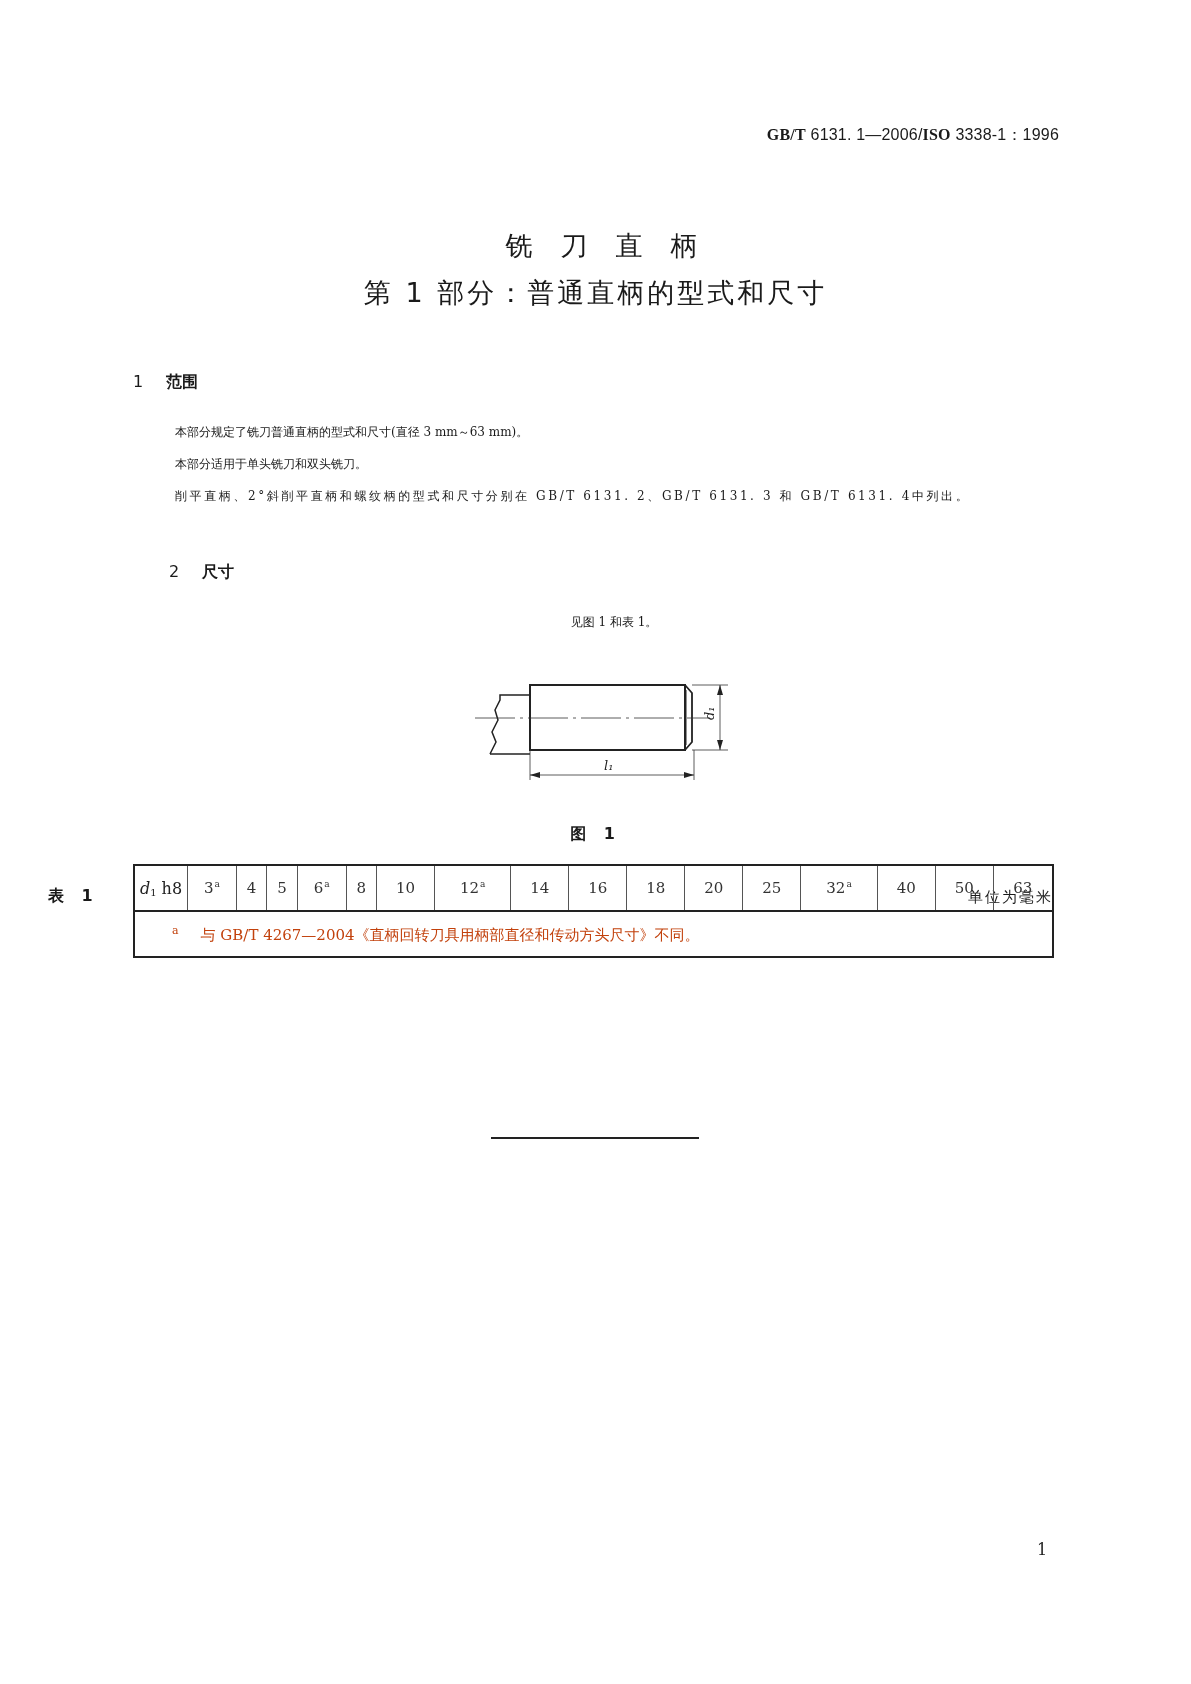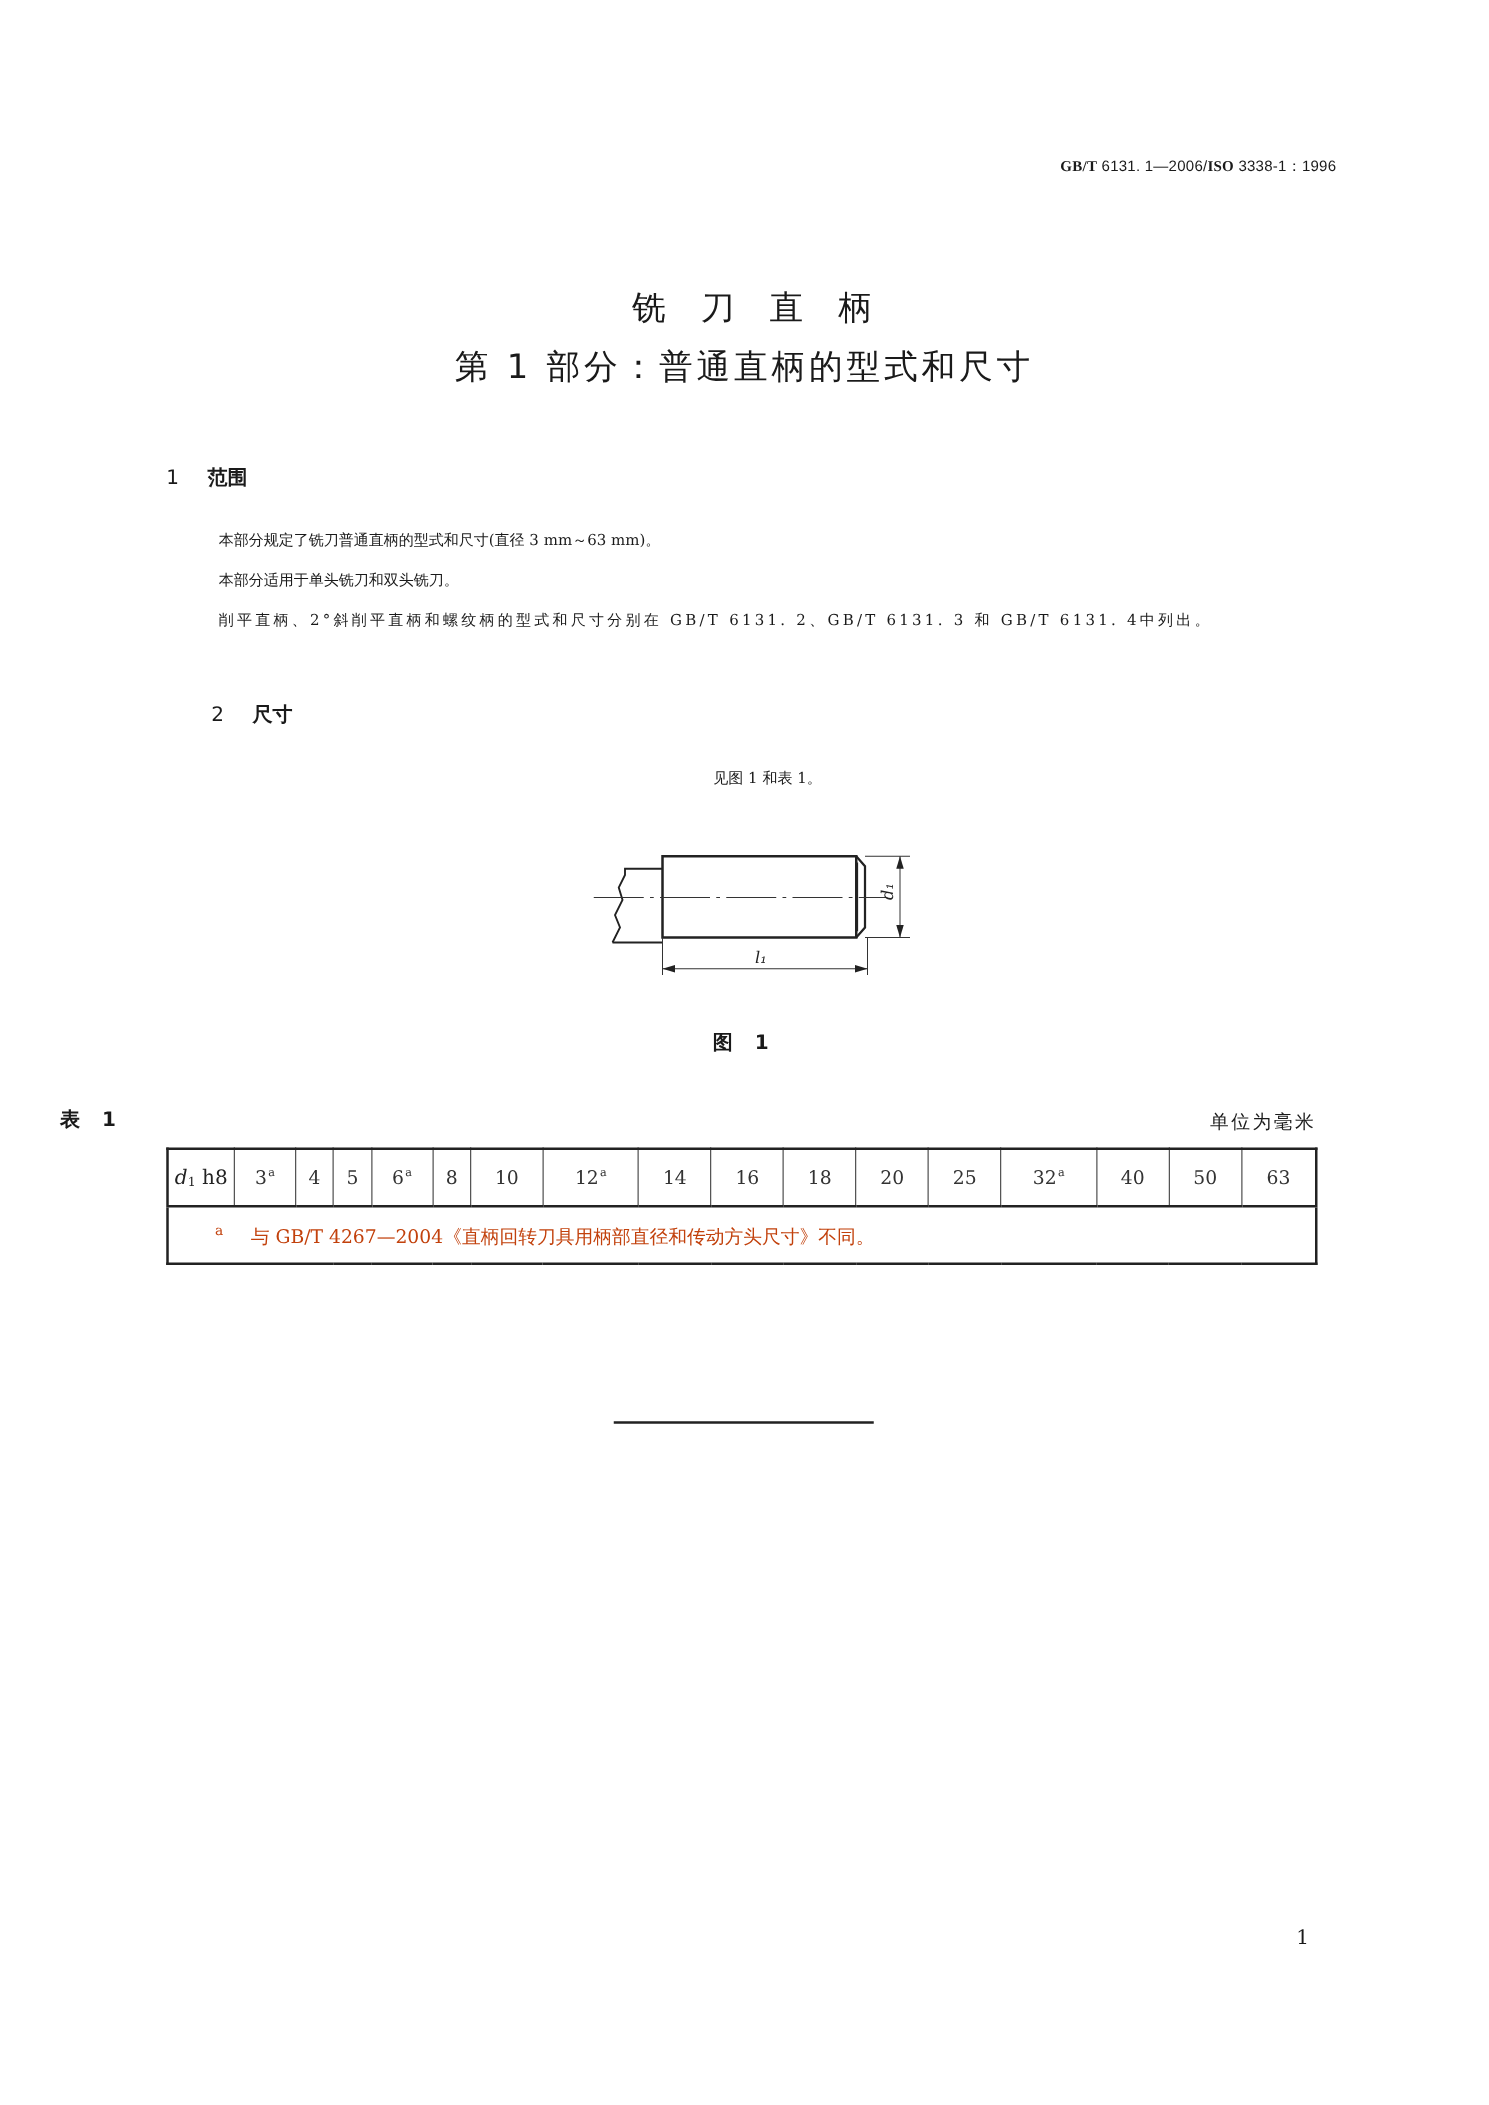--- a/index.html
+++ b/index.html
@@ -1,31 +1,31 @@
 <!DOCTYPE html>
 <html><head>
 <meta charset="utf-8">
 <style>
   html, body { margin: 0; padding: 0; background: #ffffff; }
   body { width: 1191px; height: 1684px; position: relative; overflow: hidden; color: #1a1a1a;
          font-family: "DejaVu Serif", "Liberation Serif", serif; }
   .abs { position: absolute; }
-  .std-code { right: 122px; top: 125px; font-family: "Liberation Sans", sans-serif; font-size: 12px; letter-spacing: 0.2px; }
+  .std-code { right: 132px; top: 125px; font-family: "Liberation Sans", sans-serif; font-size: 16px; letter-spacing: 0.2px; }
   .std-code b { font-family: "Liberation Serif", serif; font-weight: bold; }
   .title1 { left: 0; width: 1191px; top: 228px; text-align: center; font-family: "DejaVu Sans", sans-serif; font-size: 27px; letter-spacing: 28px; padding-left: 40px; box-sizing: border-box; }
   .title2 { left: 0; width: 1191px; top: 275px; text-align: center; font-family: "DejaVu Sans", sans-serif; font-size: 27px; letter-spacing: 3px; }
   .sec-head { left: 133px; font-family: "DejaVu Sans", sans-serif; font-size: 16px; font-weight: bold; }
   .sec-head .num { display: inline-block; width: 33px; font-weight: normal; }
   .para { left: 133px; width: 920px; font-size: 12px; line-height: 32px; }
   .para.indent { text-indent: 42px; }
   .justify { text-align: justify; text-align-last: left; letter-spacing: 2.6px; }
   .fig-caption { left: 0; width: 1191px; top: 824px; text-align: center; font-family: "DejaVu Sans", sans-serif; font-size: 16px; font-weight: bold; letter-spacing: 6px; }
   .tbl-caption { left: 0; width: 1191px; top: 886px; text-align: left; font-family: "DejaVu Sans", sans-serif; font-size: 16px; font-weight: bold; letter-spacing: 6px; padding-left: 48px; }
   .tbl-unit { right: 138px; top: 888px; font-size: 15px; letter-spacing: 2px; }
-  table.dims { position: absolute; left: 133px; top: 918px; width: 921px; border-collapse: collapse; border: 2px solid #222; font-size: 15px; color: #333; }
+  table.dims { position: absolute; left: 133px; top: 864px; width: 921px; border-collapse: collapse; border: 2px solid #222; font-size: 15px; color: #333; }
   table.dims td { border: 1px solid #555; text-align: center; height: 44px; padding: 0; }
   table.dims tr.r1 td { border-bottom: 2px solid #222; }
   table.dims td.hdr { width: 52px; font-size: 16px; color: #222; }
   table.dims td.note { text-align: left; height: 44px; padding-left: 36px; font-size: 15px; color: #c2410c; }
   sup.a { font-size: 9px; vertical-align: 6px; margin-left: 1px; }
   .tol { display: inline-block; vertical-align: middle; font-size: 9px; line-height: 10px; text-align: left; margin-left: 6px; color: #444; }
   i.var { font-style: italic; }
   sub.s { font-size: 10px; vertical-align: -2px; }
   .rule { left: 491px; top: 1137px; width: 208px; height: 2px; background: #222; }
   .pagenum { left: 1037px; top: 1540px; font-size: 16px; }

